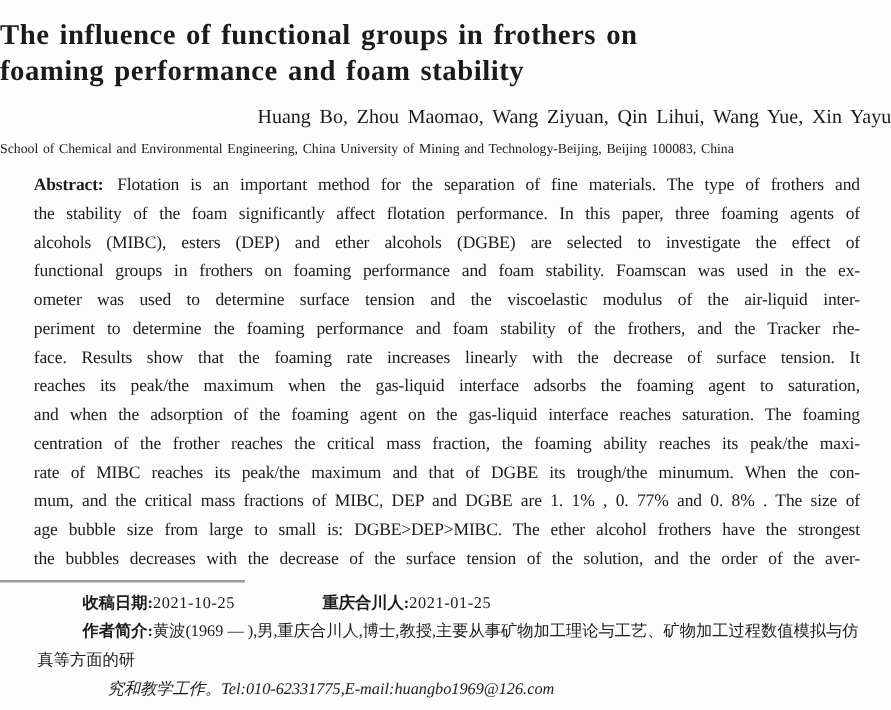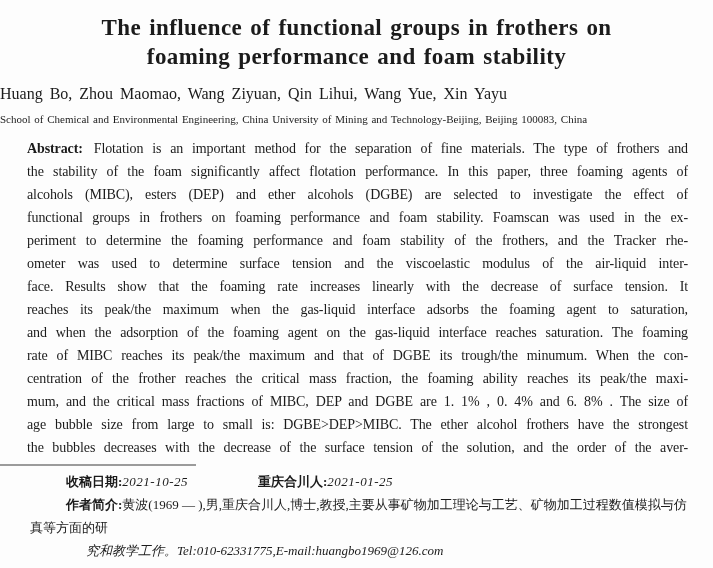--- a/index.html
+++ b/index.html
@@ -11,32 +11,32 @@
     height: 568px;
     background: #fdfdfd;
     color: #1b1b1b;
     font-family: "Liberation Serif", "DejaVu Serif", serif;
     overflow: hidden;
   }
 
   .title {
     margin: 0;
     padding-top: 13px;
-    text-align: center;
+    text-align: left;
     font-size: 23px;
     line-height: 29px;
     font-weight: bold;
     letter-spacing: 0.4px;
     word-spacing: 2px;
   }
   .title-line { display: block; }
 
   .authors {
     margin-top: 14px;
-    text-align: left;
+    text-align: right;
     font-size: 16px;
     line-height: 18px;
     word-spacing: 3px;
   }
 
   .affiliation {
     margin-top: 10px;
     font-size: 11px;
     line-height: 13px;
     word-spacing: 1px;
@@ -71,21 +71,21 @@
   .footnote {
     position: absolute;
     left: 30px;
     right: 16px;
     top: 470px;
     font-size: 13px;
     line-height: 23px;
   }
   .fn-label { font-weight: bold; padding-left: 36px; }
   .fn-first-group { margin-right: 34px; }
-  .fn-value { letter-spacing: 0.5px; font-style: italic; }
+  .fn-value { letter-spacing: 0.5px; }
   .fn-bio-line2 { padding-left: 56px; font-style: italic; }
 </style>
 </head>
 <body>
 
 <div class="page">
 
   <h1 class="title">
     <span class="title-line">The influence of functional groups in frothers on</span>
     <span class="title-line">foaming performance and foam stability</span>
@@ -96,28 +96,28 @@
   <div class="affiliation">School of Chemical and Environmental Engineering, China University of Mining and Technology-Beijing, Beijing 100083, China</div>
 
   <div class="abstract">
     <div class="abs-line">
       <span class="abs-label">Abstract:</span>
       <span>Flotation is an important method for the separation of fine materials. The type of frothers and</span>
     </div>
     <div class="abs-line">the stability of the foam significantly affect flotation performance. In this paper, three foaming agents of</div>
     <div class="abs-line">alcohols (MIBC), esters (DEP) and ether alcohols (DGBE) are selected to investigate the effect of</div>
     <div class="abs-line">functional groups in frothers on foaming performance and foam stability. Foamscan was used in the ex-</div>
+    <div class="abs-line">ometer was used to determine surface tension and the viscoelastic modulus of the air-liquid inter-</div>
     <div class="abs-line">periment to determine the foaming performance and foam stability of the frothers, and the Tracker rhe-</div>
-    <div class="abs-line">ometer was used to determine surface tension and the viscoelastic modulus of the air-liquid inter-</div>
     <div class="abs-line">face. Results show that the foaming rate increases linearly with the decrease of surface tension. It</div>
     <div class="abs-line">reaches its peak/the maximum when the gas-liquid interface adsorbs the foaming agent to saturation,</div>
     <div class="abs-line">and when the adsorption of the foaming agent on the gas-liquid interface reaches saturation. The foaming</div>
+    <div class="abs-line">centration of the frother reaches the critical mass fraction, the foaming ability reaches its peak/the maxi-</div>
     <div class="abs-line">rate of MIBC reaches its peak/the maximum and that of DGBE its trough/the minumum. When the con-</div>
-    <div class="abs-line">centration of the frother reaches the critical mass fraction, the foaming ability reaches its peak/the maxi-</div>
-    <div class="abs-line">mum, and the critical mass fractions of MIBC, DEP and DGBE are 1. 1% , 0. 4% and 6. 8% . The size of</div>
+    <div class="abs-line">mum, and the critical mass fractions of MIBC, DEP and DGBE are 1. 1% , 0. 77% and 0. 8% . The size of</div>
     <div class="abs-line">age bubble size from large to small is: DGBE&gt;DEP&gt;MIBC. The ether alcohol frothers have the strongest</div>
     <div class="abs-line">the bubbles decreases with the decrease of the surface tension of the solution, and the order of the aver-</div>
   </div>
 
   <div class="footnote-rule"></div>
 
   <div class="footnote">
     <div class="fn-dates">
       <span class="fn-first-group"><span class="fn-label">收稿日期:</span><span class="fn-value">2021-10-25</span></span><span><span class="fn-label">重庆合川人:</span><span class="fn-value">2021-01-25</span></span>
     </div>

